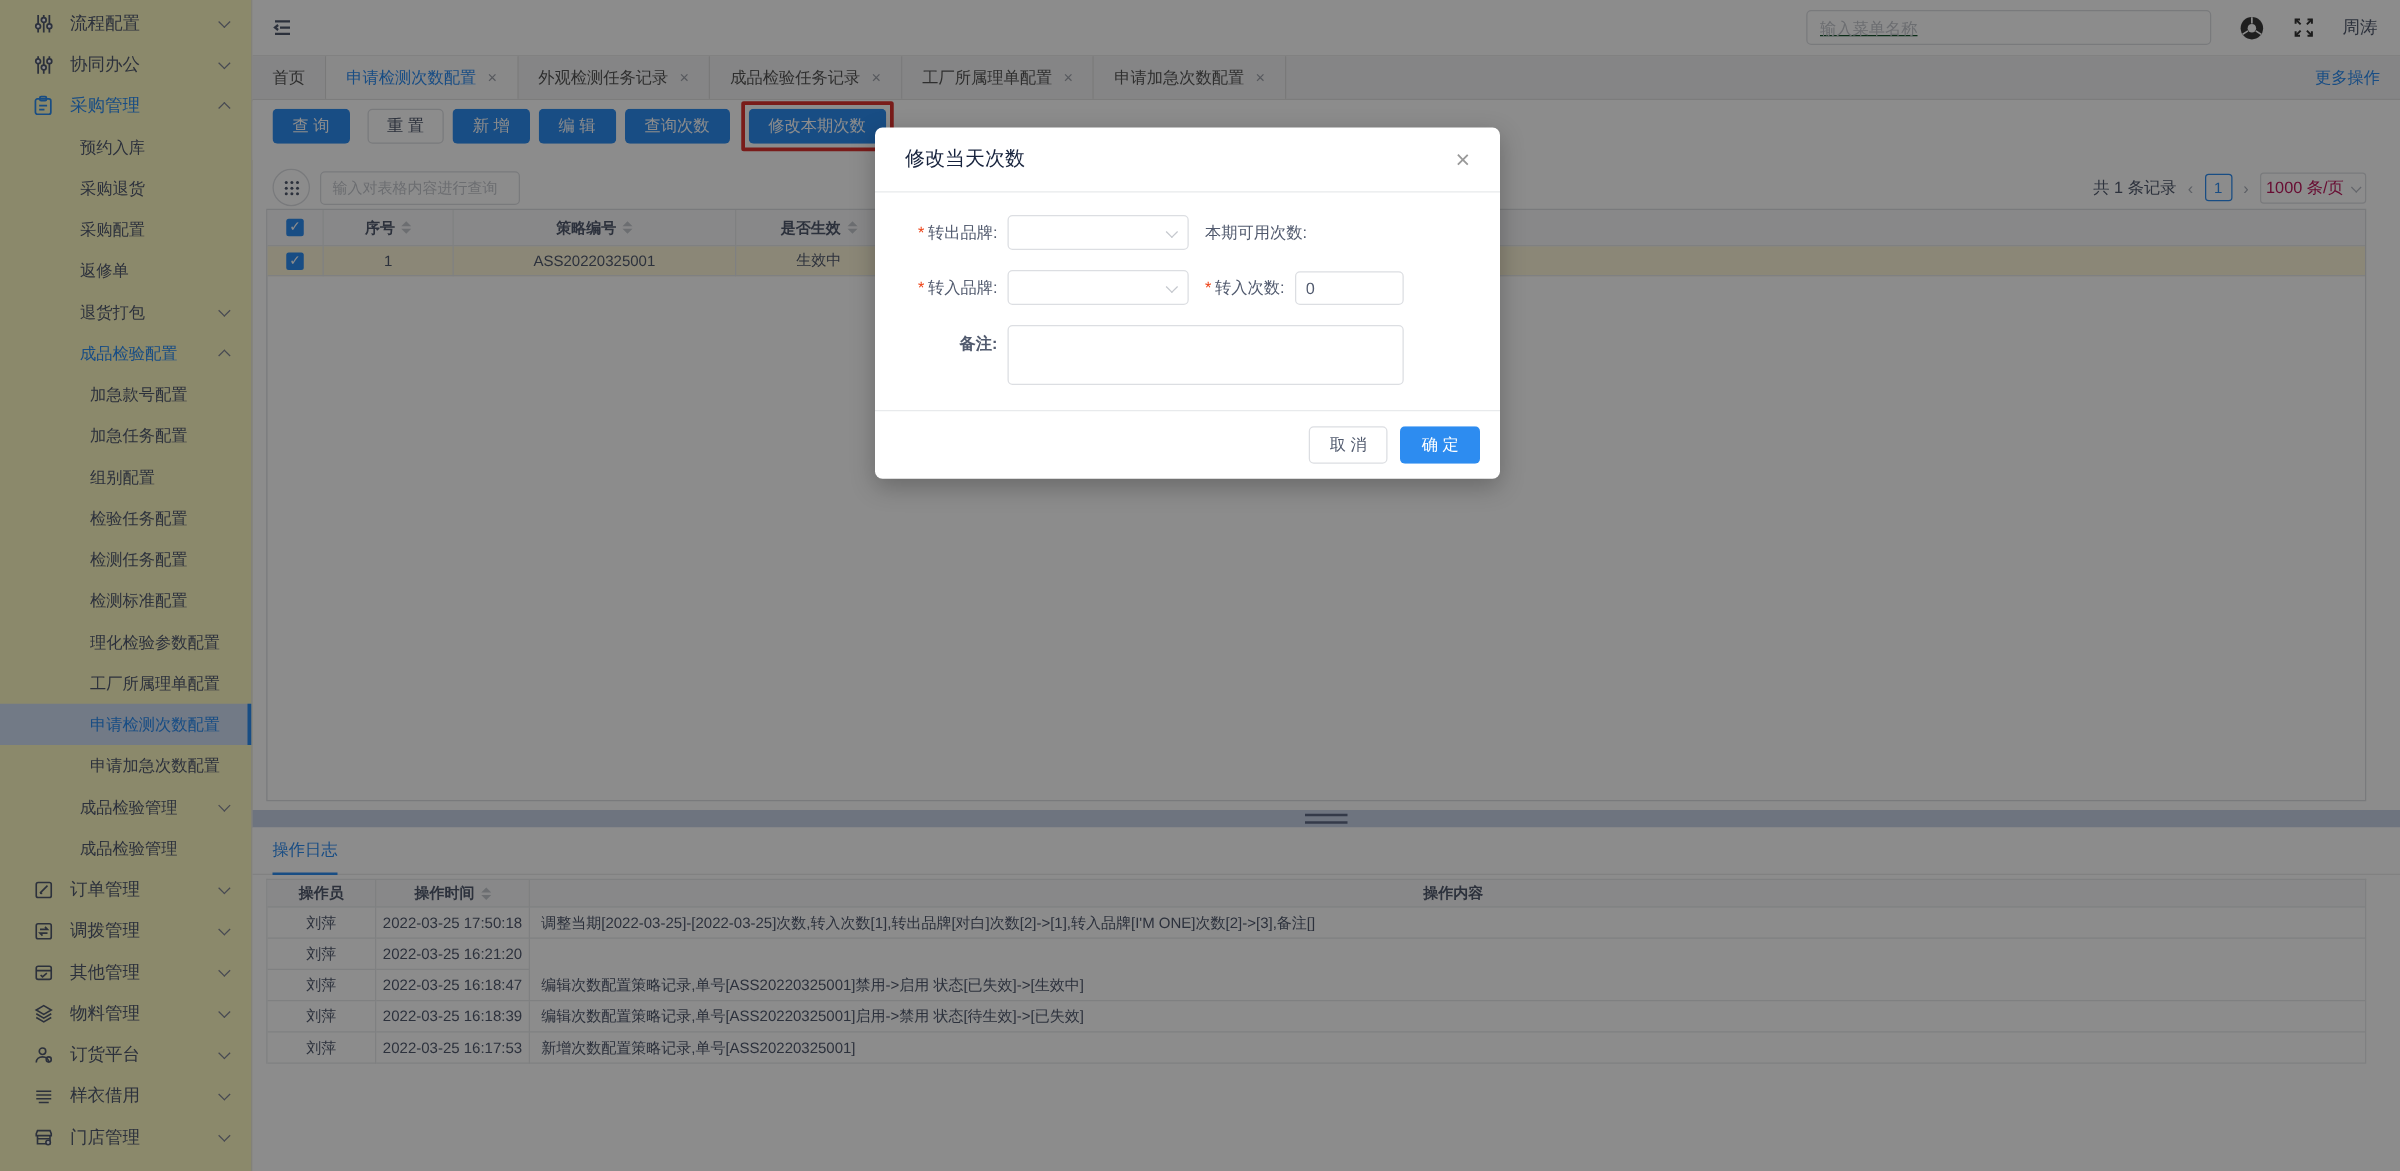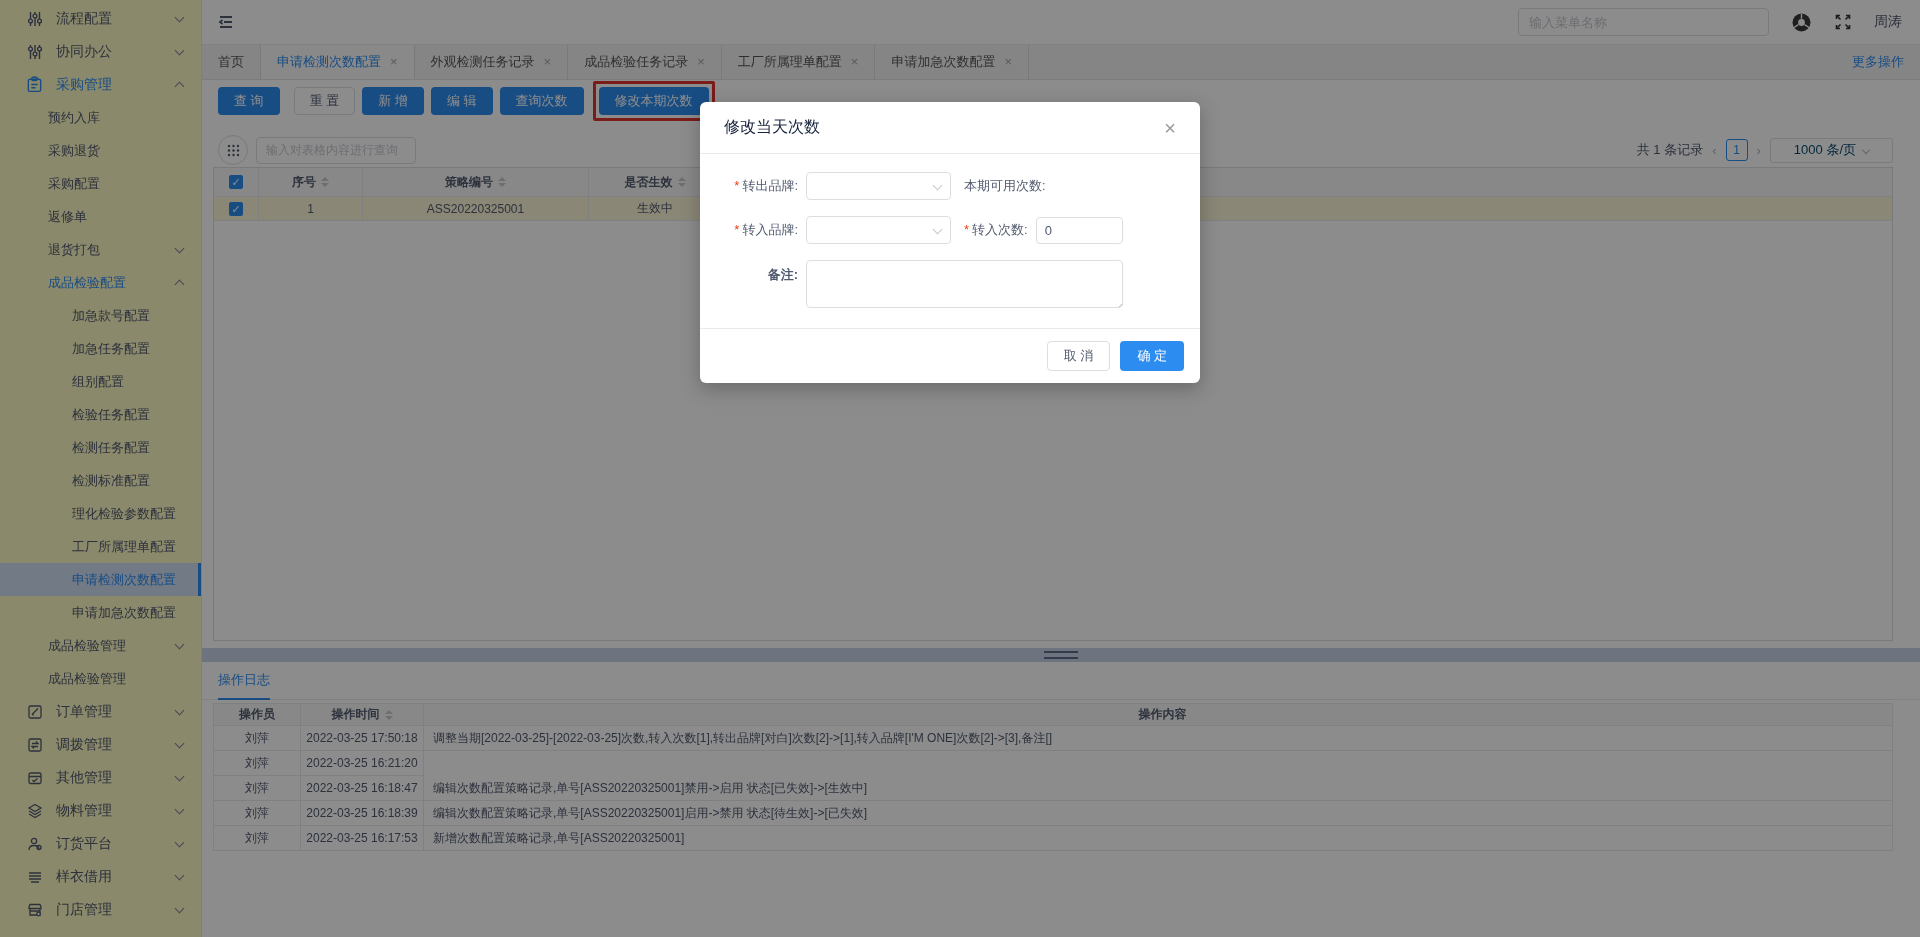--- a/index.html
+++ b/index.html
@@ -3,35 +3,35 @@
 <meta charset="utf-8">
 <style>
   * { box-sizing:border-box; margin:0; padding:0; }
   html,body { width:1920px; height:937px; overflow:hidden; }
   body { font-family:"Liberation Sans","DejaVu Sans",sans-serif; font-size:12px; color:#515a6e; background:#fff; position:relative; }
 
   
   .sidebar { position:absolute; left:0; top:0; width:202px; height:937px; background:#fef9c3; border-right:1px solid #e8e8e8; padding-top:2px; z-index:1; }
   .side-item { height:33px; display:flex; align-items:center; position:relative; cursor:pointer; color:#515a6e; }
   .side-item.lv0 { padding-left:26px; font-size:14px; }
-  .side-item.lv1 { padding-left:48px; font-size:13px; }
+  .side-item.lv1 { padding-left:64px; font-size:13px; }
   .side-item.lv2 { padding-left:72px; font-size:13px; }
   .side-item.blue { color:#2d8cf0; }
   .side-item.selected { background:#cfdff5; color:#2d8cf0; }
   .side-item.selected::after { content:""; position:absolute; right:0; top:0; width:3px; height:100%; background:#2d8cf0; }
   .s-icon { width:17px; height:17px; margin-right:13px; display:inline-flex; align-items:center; justify-content:center; flex:none; }
   .chev { position:absolute; right:18px; width:7px; height:7px; border-right:1.6px solid #808695; border-bottom:1.6px solid #808695; }
   .chev.down { transform:rotate(45deg); top:12px; }
   .chev.up { transform:rotate(-135deg); top:15px; }
 
   
   .topbar { position:absolute; left:202px; top:0; right:0; height:45px; background:#fff; display:flex; align-items:center; border-bottom:1px solid #ececec; z-index:1; }
   .collapse-btn { margin-left:14px; cursor:pointer; display:flex; }
   .top-right { margin-left:auto; display:flex; align-items:center; margin-right:18px; gap:22px; }
-  .menu-search { width:251px; height:28px; border:1px solid #dcdee2; border-radius:4px; padding:0 10px; font-size:13px; color:#3b82f6; outline:none; font-family:inherit; }
+  .menu-search { width:324px; height:28px; border:1px solid #dcdee2; border-radius:4px; padding:0 10px; font-size:13px; color:#14532d; outline:none; font-family:inherit;text-decoration:underline; }
   .menu-search::placeholder { color:#c5c8ce; }
   .username { font-size:14px; color:#515a6e; }
 
   
   .tabbar { position:absolute; left:202px; top:45px; right:0; height:35px; background:#f3f3f4; border-bottom:1px solid #e2e2e2; display:flex; z-index:1; }
   .tab { padding:0 16px; line-height:34px; font-size:13px; color:#555; border-right:1px solid #dcdcdc; display:flex; align-items:center; gap:9px; cursor:pointer; background:#f3f3f4; white-space:nowrap; }
   .tab.active { color:#2d8cf0; background:#fafafa; }
   .tab .tab-close { color:#9ea2ab; font-size:13px; cursor:pointer; }
   .more-actions { position:absolute; right:16px; top:0; line-height:34px; color:#2d8cf0; font-size:13px; cursor:pointer; }
 
@@ -45,21 +45,21 @@
   .annotated::after { content:""; position:absolute; inset:-6px; border:3px solid #dd3430; border-radius:2px; pointer-events:none; }
 
   
   .filter-row { position:absolute; left:218px; top:134px; right:27px; height:32px; display:flex; align-items:center; z-index:1; }
   .grid-btn { width:30px; height:30px; border:1px solid #dcdee2; border-radius:50%; background:#fff; display:flex; align-items:center; justify-content:center; cursor:pointer; flex:none; }
   .table-filter { margin-left:8px; width:160px; height:27px; border:1px solid #dcdee2; border-radius:4px; padding:0 9px; font-size:12px; color:#515a6e; outline:none; font-family:inherit; }
   .table-filter::placeholder { color:#c5c8ce; }
   .pagination { margin-left:auto; display:flex; align-items:center; gap:9px; font-size:13px; color:#515a6e; }
   .pg-arrow { color:#a8aeb8; font-size:13px; cursor:pointer; }
   .pg-num { min-width:22px; height:22px; border:1px solid #2d8cf0; color:#2d8cf0; border-radius:3px; display:flex; align-items:center; justify-content:center; font-size:12px; cursor:pointer; }
-  .pg-size { height:25px; border:1px solid #dcdee2; border-radius:3px; display:flex; align-items:center; padding:0 23px; gap:7px; color:#0c4a6e; cursor:pointer; background:#fff; }
+  .pg-size { height:25px; border:1px solid #dcdee2; border-radius:3px; display:flex; align-items:center; padding:0 4px; gap:7px; color:#be185d; cursor:pointer; background:#fff; }
   .pg-size .chev { position:static; width:6px; height:6px; border-color:#b5b9c2; }
 
   
   .table-box { position:absolute; left:213px; top:167px; width:1680px; height:474px; border:1px solid #dcdee2; background:#fff; z-index:1; }
   .trow { display:flex; width:100%; }
   .trow.head { height:29px; background:#f8f8f9; font-weight:bold; }
   .trow.data { height:24px; background:#fdf6d9; }
   .tcell { border-right:1px solid #e8eaec; border-bottom:1px solid #e8eaec; display:flex; align-items:center; justify-content:center; overflow:hidden; white-space:nowrap; font-size:12px; color:#515a6e; }
   .tcell.fill { flex:1; border-right:none; }
   .cw0{width:45px;} .cw1{width:104px;} .cw2{width:226px;} .cw3{width:133px;} .cw4{width:89px;}

